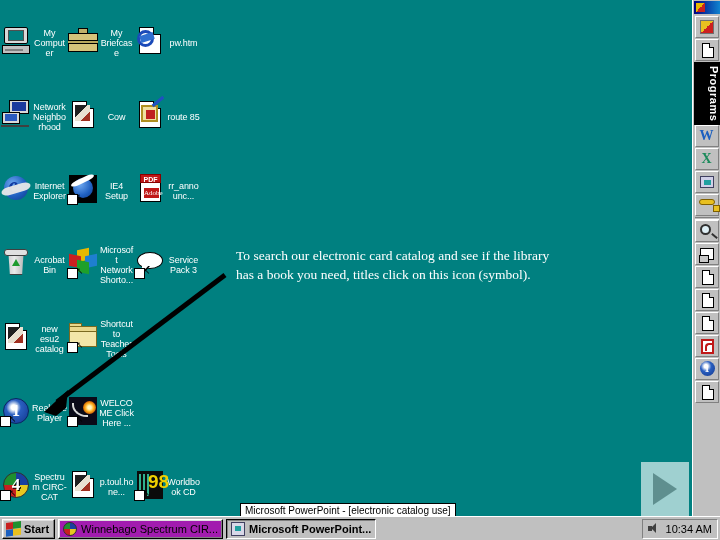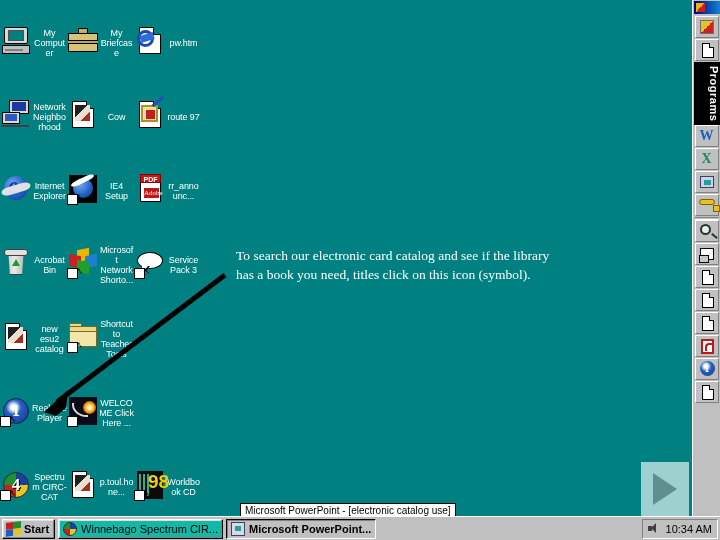--- a/index.html
+++ b/index.html
@@ -514,21 +514,21 @@
       linear-gradient(90deg,#1a5fc0 0 48%, #e8c020 0 100%) 0 100%/100% 48% no-repeat;
     transform: skewY(-8deg);
     flex: none;
   }
   .task-button {
     height: 20px;
     min-width: 150px;
     max-width: 168px;
     display: flex; align-items: center; gap: 4px;
     padding: 0 4px;
-    background: #14b8a6;
+    background: #a21caf;
     border: 1px solid;
     border-color: #ffffff #000000 #000000 #ffffff;
     box-shadow: inset -1px -1px 0 #808080, inset 1px 1px 0 #dfdfdf;
     font-size: 11px;
     font-family: "Liberation Sans", sans-serif;
     color: #000;
     overflow: hidden; white-space: nowrap;
   }
   .task-button.active {
     background: #c0c0c0;
@@ -622,21 +622,21 @@
         <div class="label">Cow</div>
       </div>
       <div class="desk-icon">
         <div class="glyph ico-route">
           <div class="doc-page"></div>
             <div class="frame">
               <div class="inner"></div>
             </div>
             <div class="pen"></div>
         </div>
-        <div class="label">route 97</div>
+        <div class="label">route 85</div>
       </div>
     </div>
 
     <div class="icon-row">
       <div class="desk-icon">
         <div class="glyph ico-ie">
           <div class="eball"></div>
             <div class="eletter">e</div>
             <div class="band"></div>
         </div>

